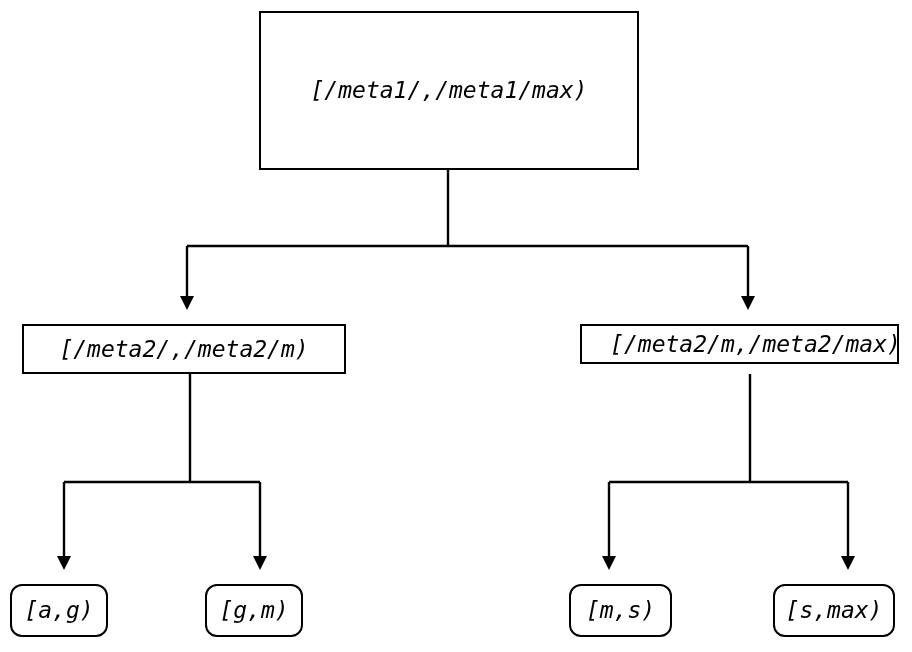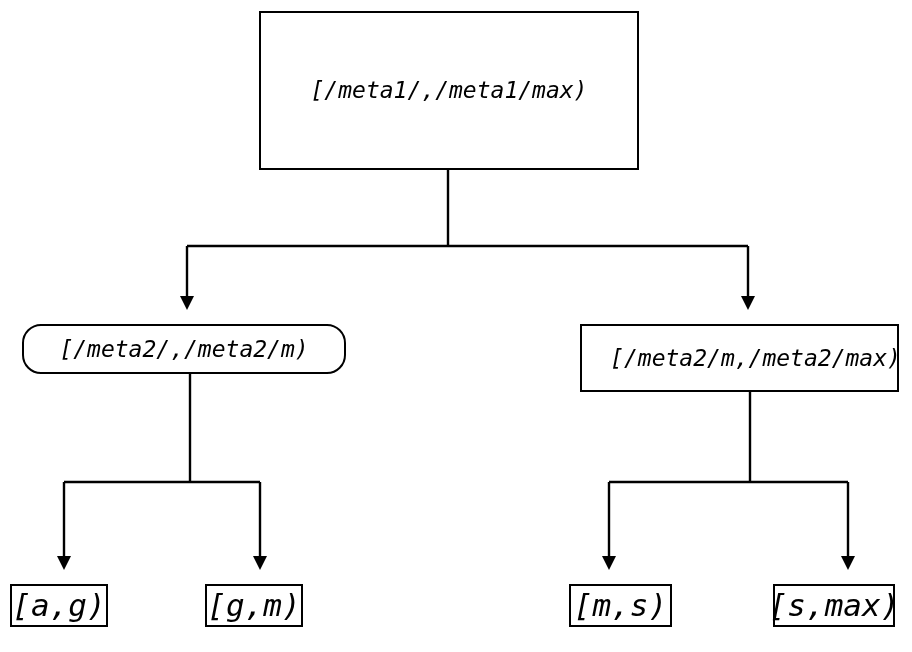--- a/index.html
+++ b/index.html
@@ -51,34 +51,34 @@
     width: 380px;
     height: 159px;
     font-size: 23px;
   }
   .node-l2-left {
     left: 22px;
     top: 324px;
     width: 324px;
     height: 50px;
     font-size: 23px;
-    border-radius: 19px;
   }
   .node-l2-right {
     left: 580px;
     top: 324px;
     width: 319px;
-    height: 68px;
+    height: 40px;
     font-size: 23px;
     padding-left: 32px;
   }
   .node-leaf {
     top: 584px;
-    height: 43px;
-    font-size: 31px;
+    height: 53px;
+    font-size: 23px;
+    border-radius: 12px;
   }
   .node-leaf-ag    { left: 10px;  width: 98px; }
   .node-leaf-gm    { left: 205px; width: 98px; }
   .node-leaf-ms    { left: 553px; width: 103px; margin-left: 16px; }
   .node-leaf-smax  { left: 773px; width: 122px; }
 </style>
 </head>
 <body>
 
 <div id="diagram-root">

